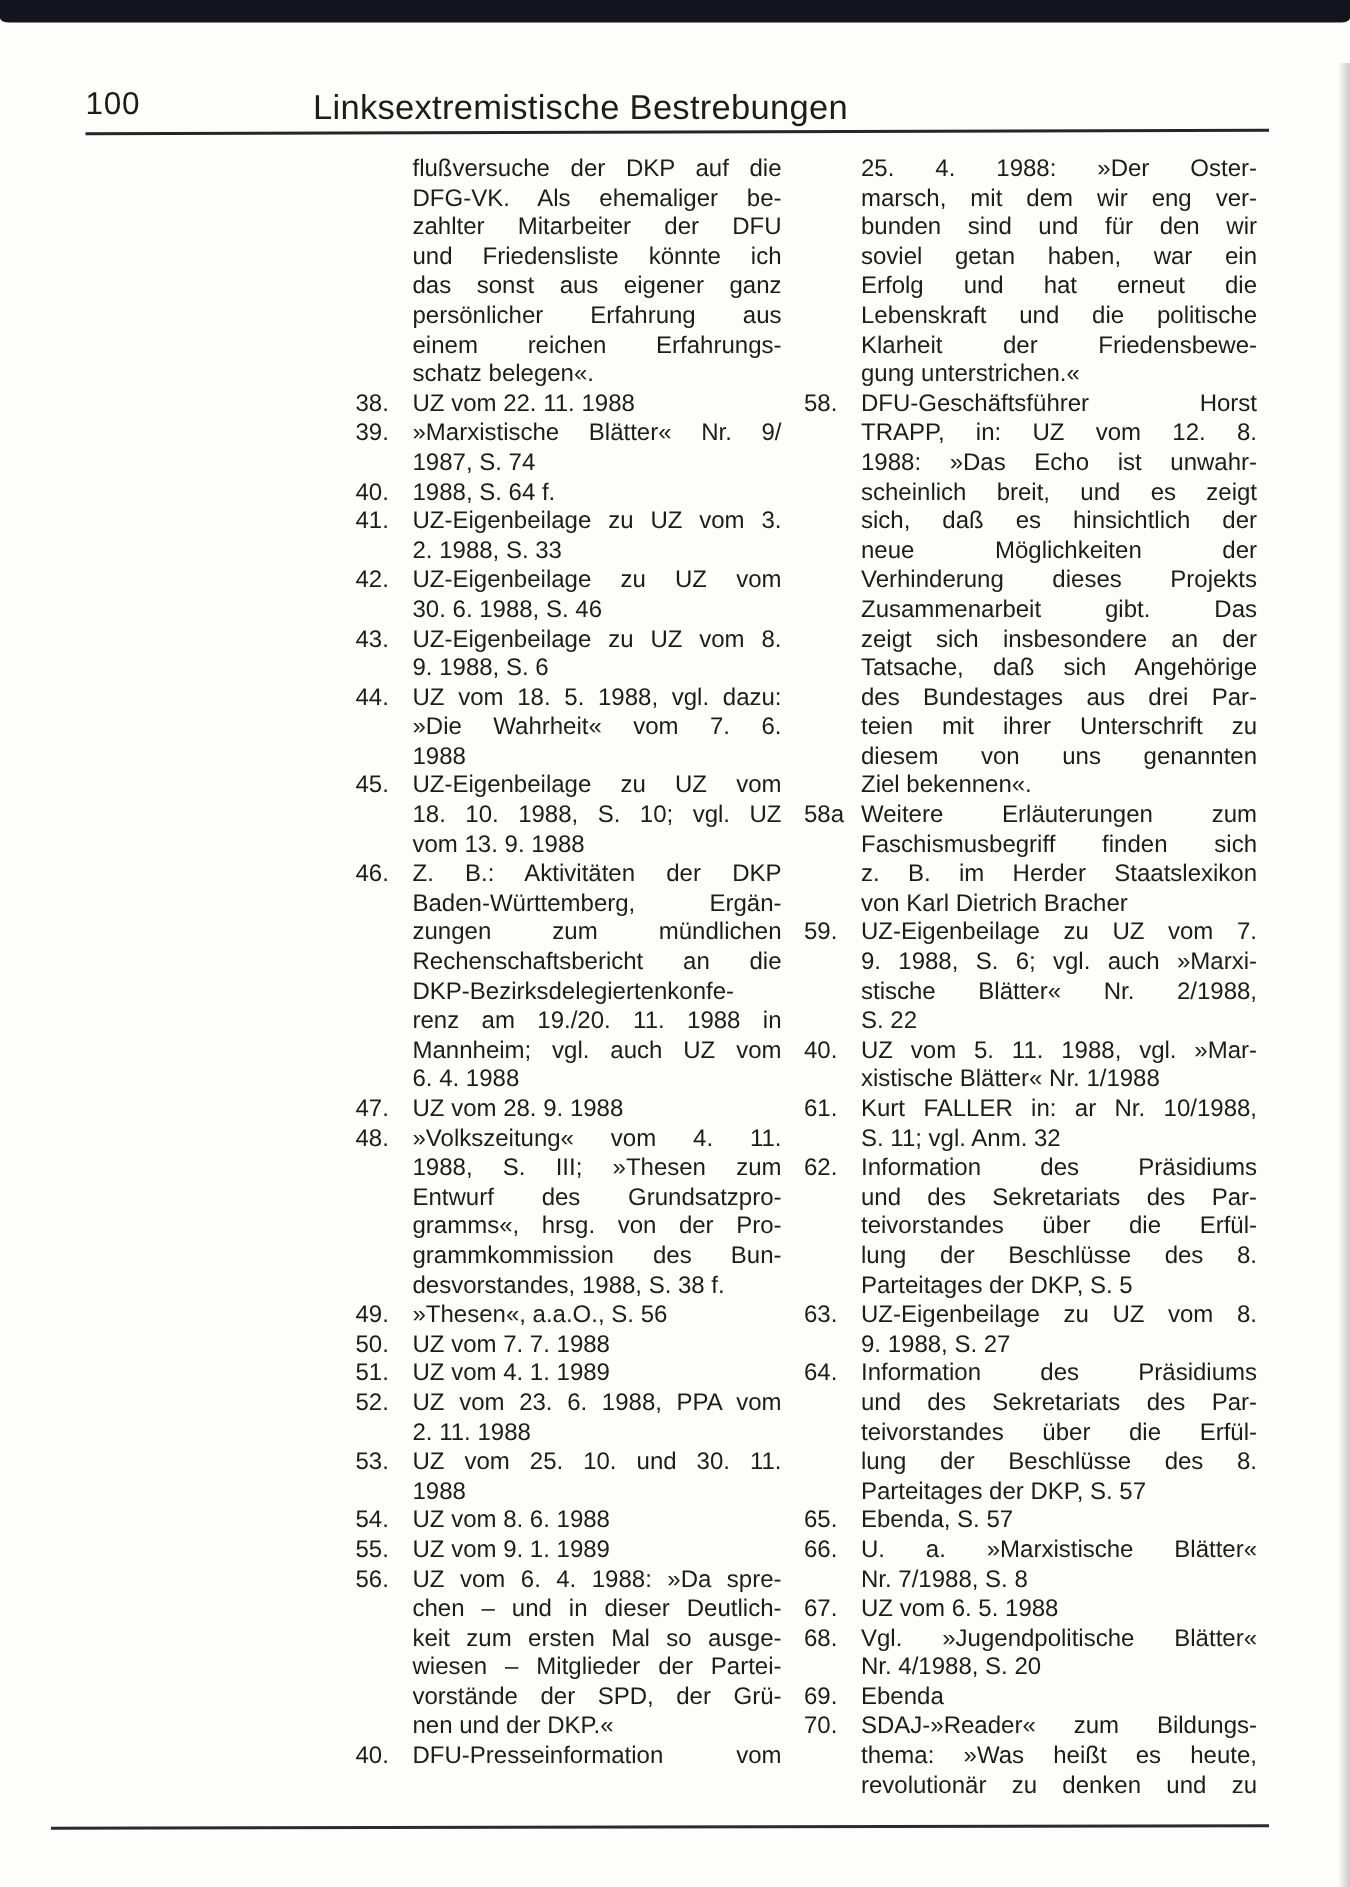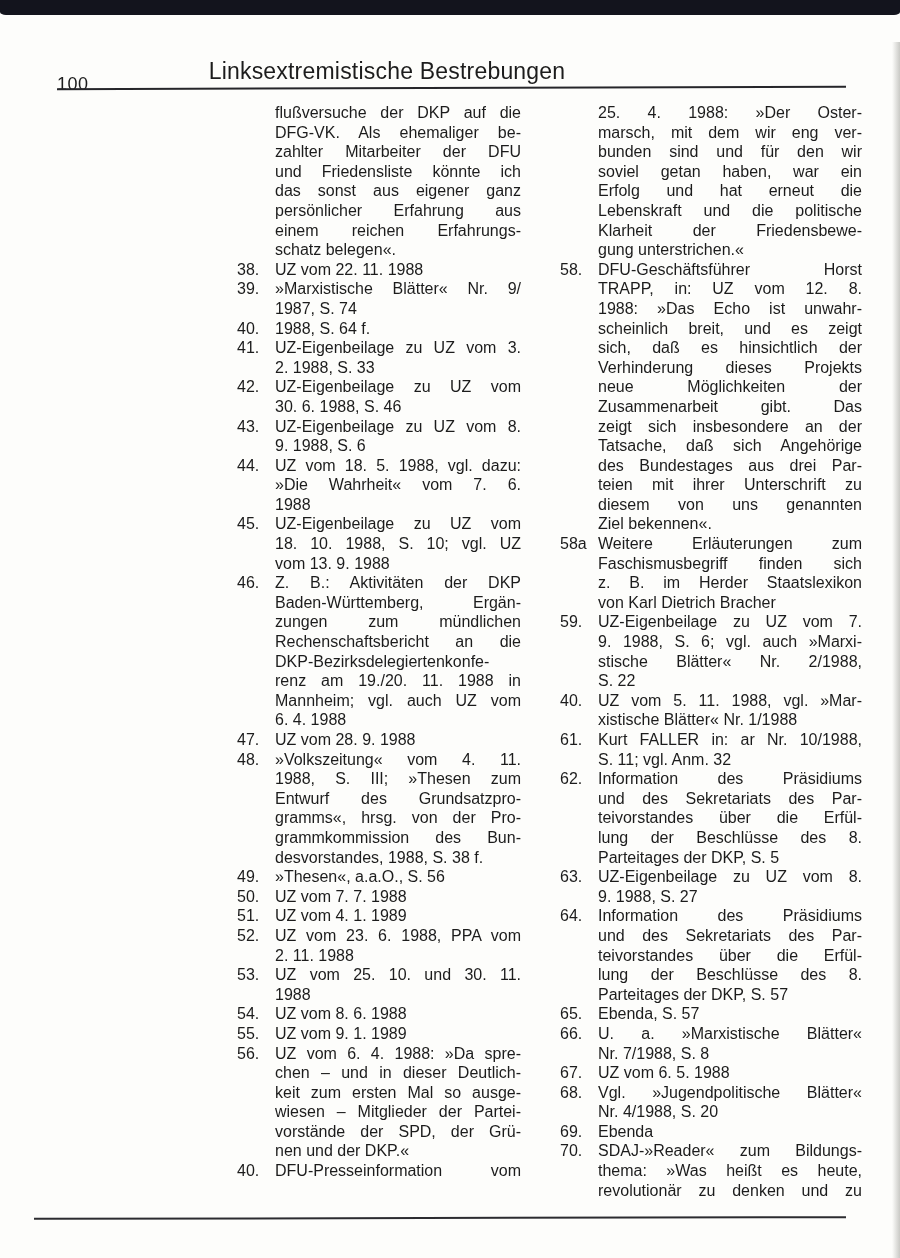--- a/index.html
+++ b/index.html
@@ -16,36 +16,36 @@
     background: #13141d;
     border-bottom-left-radius: 6px 3px;
     border-bottom-right-radius: 6px 3px;
   }
   .right-scan-edge {
     position: absolute; top: 42px; right: 0; width: 8px; bottom: 0;
     background: linear-gradient(to right, rgba(210,210,206,0), #c9c9c5);
   }
 
   header { position: absolute; top: 58px; left: 57px; right: 57px; height: 26px; }
-  .page-number { position: absolute; left: 0; top: 16px; font-size: 18px; letter-spacing: 0.5px; }
+  .page-number { position: absolute; left: 0; top: 0; font-size: 21px; letter-spacing: 0.5px; }
   .page-title  { position: absolute; left: 330px; top: 0; transform: translateX(-50%);
                  font-size: 23px; letter-spacing: 0.2px; white-space: nowrap; }
 
   .header-rule {
     position: absolute; top: 87px; left: 57px; width: 789px; height: 2px;
     background: #26262a; transform: rotate(-0.18deg);
   }
   .footer-rule {
     position: absolute; top: 1217px; left: 34px; width: 812px; height: 2px;
     background: #2c2c30; transform: rotate(-0.12deg);
   }
 
   .col { position: absolute; top: 103px; font-size: 16px; line-height: 19.6px; }
   .col-left  { left: 237px; width: 284px; }
-  .col-right { left: 560px; width: 302px; }
+  .col-right { left: 536px; width: 302px; }
 
   .entry { display: flex; align-items: flex-start; }
   .num  { flex: 0 0 38px; white-space: nowrap; }
   .body { flex: 1 1 auto; min-width: 0; }
   .line { text-align: left; }
   .line.just { text-align: justify; text-align-last: justify; }
 </style>
 </head>
 <body>
 
@@ -237,22 +237,22 @@
         </div>
       </div>
       <div class="entry">
         <span class="num">58.</span>
         <div class="body">
           <div class="line just">DFU-Geschäftsführer Horst</div>
           <div class="line just">TRAPP, in: UZ vom 12. 8.</div>
           <div class="line just">1988: »Das Echo ist unwahr-</div>
           <div class="line just">scheinlich breit, und es zeigt</div>
           <div class="line just">sich, daß es hinsichtlich der</div>
+          <div class="line just">neue Möglichkeiten der</div>
           <div class="line just">Verhinderung dieses Projekts</div>
-          <div class="line just">neue Möglichkeiten der</div>
           <div class="line just">Zusammenarbeit gibt. Das</div>
           <div class="line just">zeigt sich insbesondere an der</div>
           <div class="line just">Tatsache, daß sich Angehörige</div>
           <div class="line just">des Bundestages aus drei Par-</div>
           <div class="line just">teien mit ihrer Unterschrift zu</div>
           <div class="line just">diesem von uns genannten</div>
           <div class="line">Ziel bekennen«.</div>
         </div>
       </div>
       <div class="entry">

